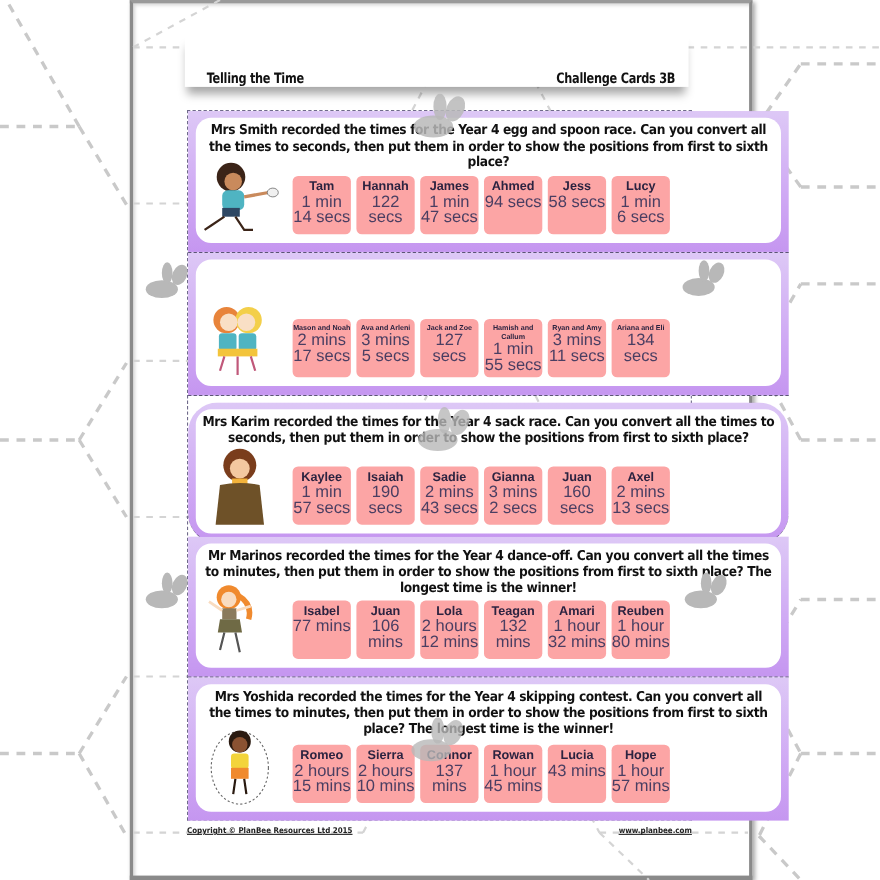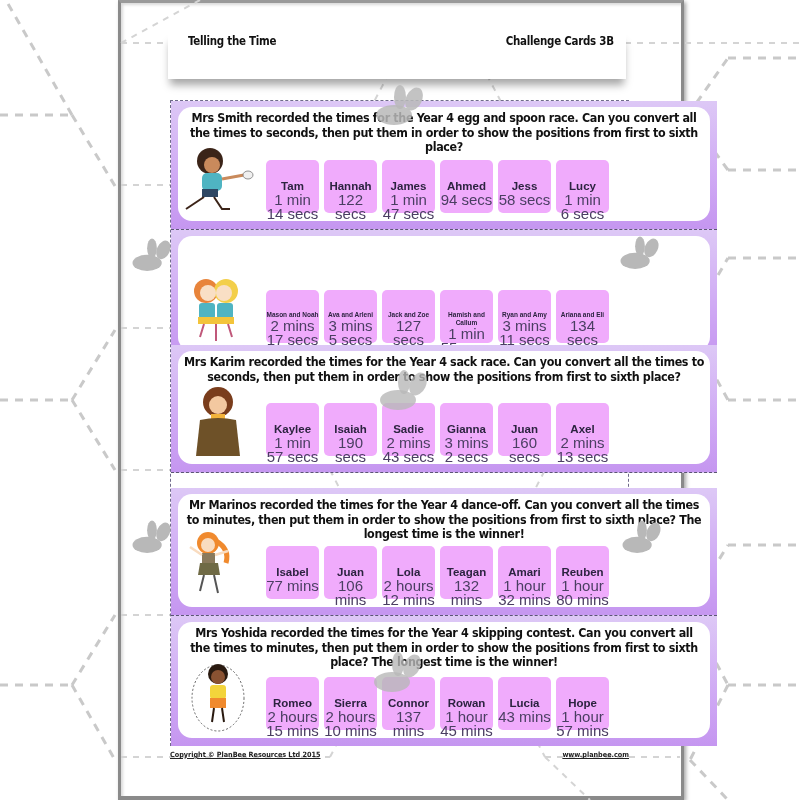--- a/index.html
+++ b/index.html
@@ -15,21 +15,21 @@
     border-left: 3px solid #8a8a8a;
     border-right: 3px solid #8a8a8a;
     border-bottom: 4px solid #8a8a8a;
     border-top: 3px solid #9a9a9a;
     box-shadow: 2px 2px 4px rgba(0,0,0,0.35), inset 2px 2px 3px rgba(0,0,0,0.15);
   }
 
   .header {
     position: absolute; left: 168px; top: 33px; width: 458px; height: 46px;
     background: #ffffff;
-    display: flex; align-items: flex-start; justify-content: space-between;
+    display: flex; align-items: flex-end; justify-content: space-between;
     padding: 0 12px 0 20px;
     box-shadow: 0 8px 8px -2px rgba(0,0,0,0.35);
   }
   .header span {
     font-family: "DejaVu Sans Condensed", "DejaVu Sans", sans-serif;
     font-weight: bold; font-size: 13px; color: #111; letter-spacing: -0.3px;
     transform: scaleX(0.88); display: inline-block;
   }
   .header .left { transform-origin: left center; }
   .header .right { transform-origin: right center; }
@@ -56,22 +56,22 @@
   }
   .figure {
     position: absolute; left: 4px; bottom: 6px; width: 74px; height: 72px;
   }
   .times {
     position: absolute; left: 88px; bottom: 8px;
     display: flex; gap: 5px;
   }
   .tbox {
     width: 53px; height: 53px; border-radius: 5px;
-    background: #f0abfc;
-    text-align: center; padding-top: 20px;
+    background: #fca5a5;
+    text-align: center; padding-top: 4px;
     font-family: "Liberation Sans", sans-serif;
     color: #3a2f52;
   }
   .tname { font-weight: bold; font-size: 11.5px; line-height: 13px; color: #2c2340; }
   .tname.small { font-size: 6.5px; line-height: 8px; padding-top: 1px; }
   .tval { font-size: 15px; line-height: 14px; color: #4a3e62; }
 
   .footer {
     position: absolute; top: 750px; left: 170px; width: 459px;
     display: flex; justify-content: space-between;
@@ -241,21 +241,21 @@
           </div>
         <div class="tbox">
             <div class="tname small">Ariana and Eli</div>
             <div class="tval">134 secs</div>
             <div class="tval"></div>
           </div>
       </div>
     </div>
   </div>
 
-  <div class="card" style="top:244px; height:128px;">
+  <div class="card" style="top:265px; height:128px;border-radius:27px;">
     <div class="card-inner">
       <div class="question">Mrs Karim recorded the times for the Year 4 sack race. Can you convert all the times to seconds, then put them in order to show the positions from first to sixth place?</div>
       <svg class="figure" viewBox="0 0 74 72">
         <circle cx="36" cy="16" r="15" fill="#7a3d1c"></circle>
         <circle cx="36" cy="19" r="9" fill="#f3c8a0"></circle>
         <rect x="29" y="28" width="14" height="8" fill="#f3b33b"></rect>
         <path d="M18 34 Q36 30 54 34 L58 70 L14 70 Z" fill="#6e5128"></path>
       </svg>
       <div class="times">
         <div class="tbox">

